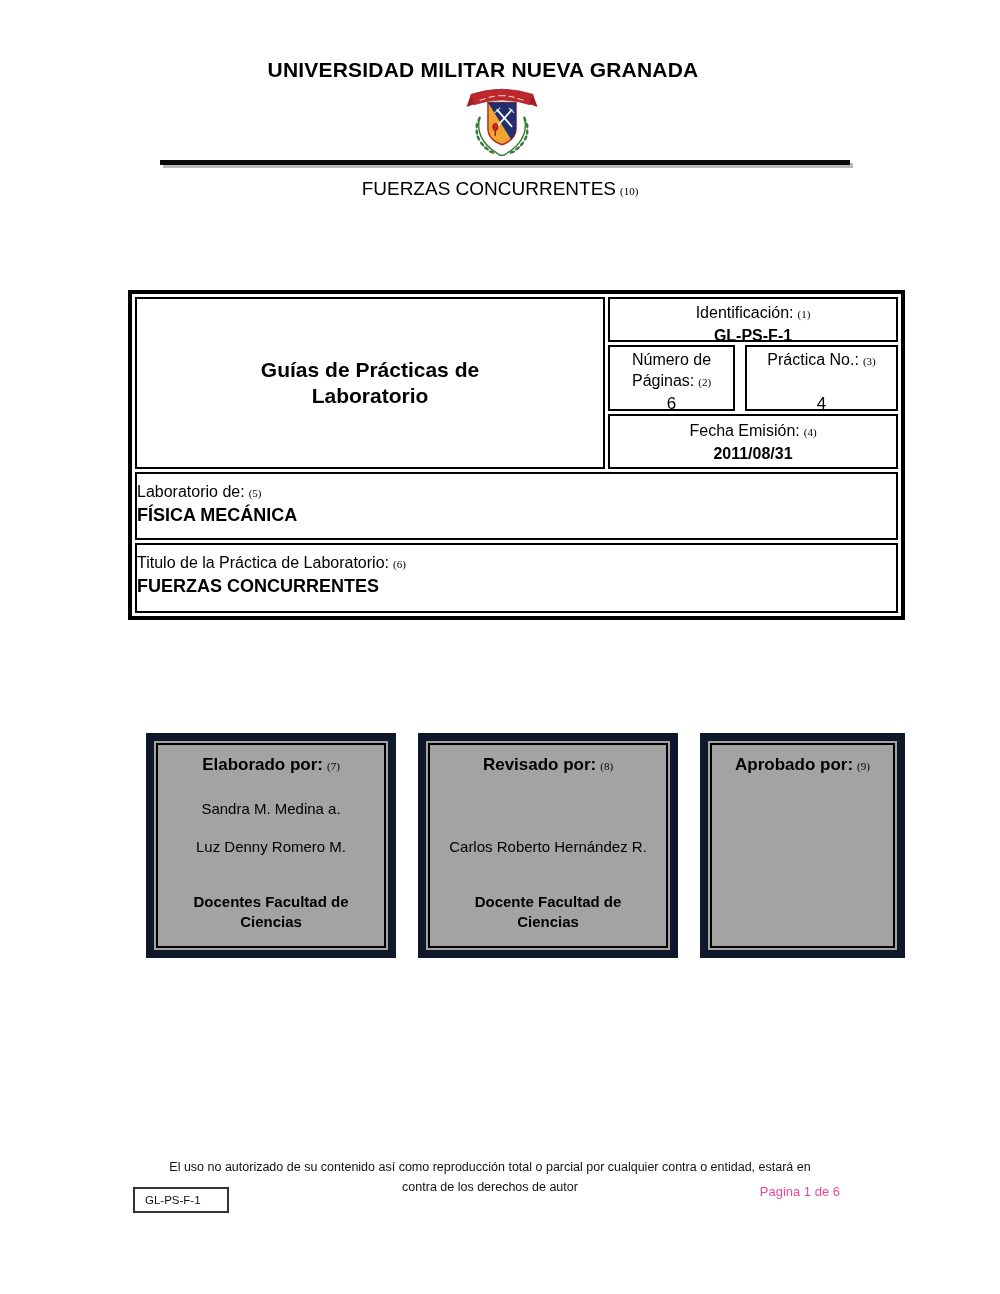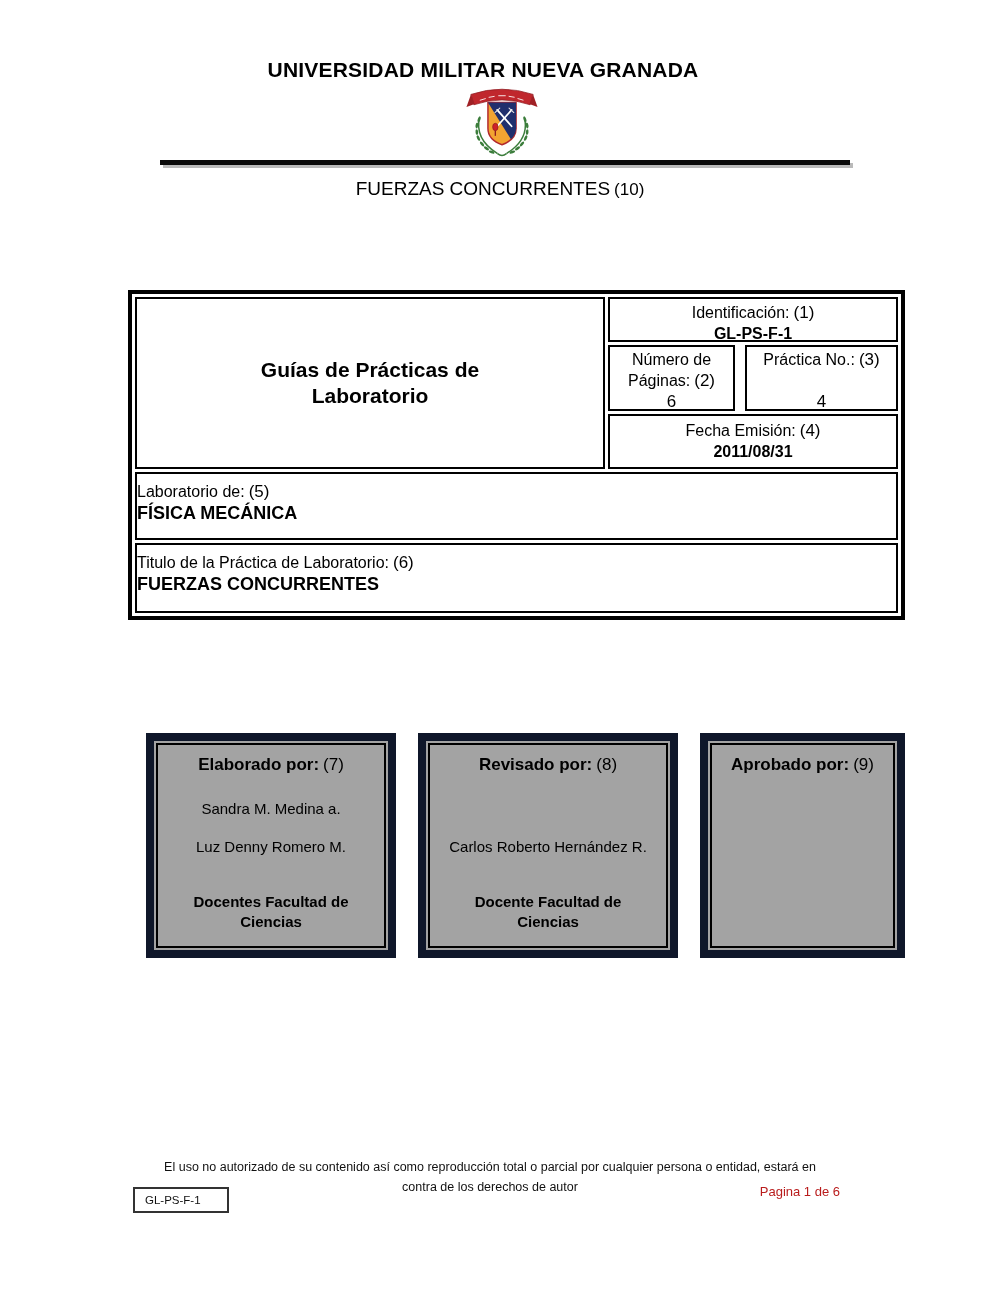--- a/index.html
+++ b/index.html
@@ -37,23 +37,24 @@
     box-shadow: 3px 3px 0 rgba(130,130,130,0.55);
   }
   .subtitle {
     position: absolute;
     top: 178px; left: 0;
     width: 1000px;
     text-align: center;
     font-size: 19px;
   }
   .ref {
-    font-size: 17px;
+    font-size: 11px;
     font-weight: normal;
     margin-left: 4px;
+    font-family: Liberation Serif, serif;
   }
 
   
   .info-table {
     position: absolute;
     top: 290px; left: 128px;
     width: 777px; height: 330px;
     border: 4px solid #000;
     padding: 3px;
     display: flex;
@@ -129,21 +130,21 @@
     font-size: 12.5px;
     line-height: 20px;
     color: #111;
   }
   .page-label {
     position: absolute;
     top: 1184px; left: 740px;
     width: 100px;
     text-align: right;
     font-size: 13px;
-    color: #b91c1c;
+    color: #ec4899;
   }
   .doc-code-box {
     position: absolute;
     top: 1187px; left: 133px;
     width: 96px; height: 26px;
     border: 2px solid #333;
     font-size: 11.5px;
     color: #111;
     display: flex;
     align-items: center;
@@ -294,21 +295,21 @@
       <div class="sig-inner">
         <div class="sig-heading">
           <span>Aprobado por:</span><span class="ref">(9)</span>
         </div>
       </div>
     </div>
 
   </div>
 
   <div class="footer-notice">
-    <div>El uso no autorizado de su contenido así como reproducción total o parcial por cualquier persona o entidad, estará en</div>
+    <div>El uso no autorizado de su contenido así como reproducción total o parcial por cualquier contra o entidad, estará en</div>
     <div>contra de los derechos de autor</div>
   </div>
 
   <div class="page-label">Pagina 1 de 6</div>
 
   <div class="doc-code-box">
     <span>GL-PS-F-1</span>
   </div>
 
 </div>

